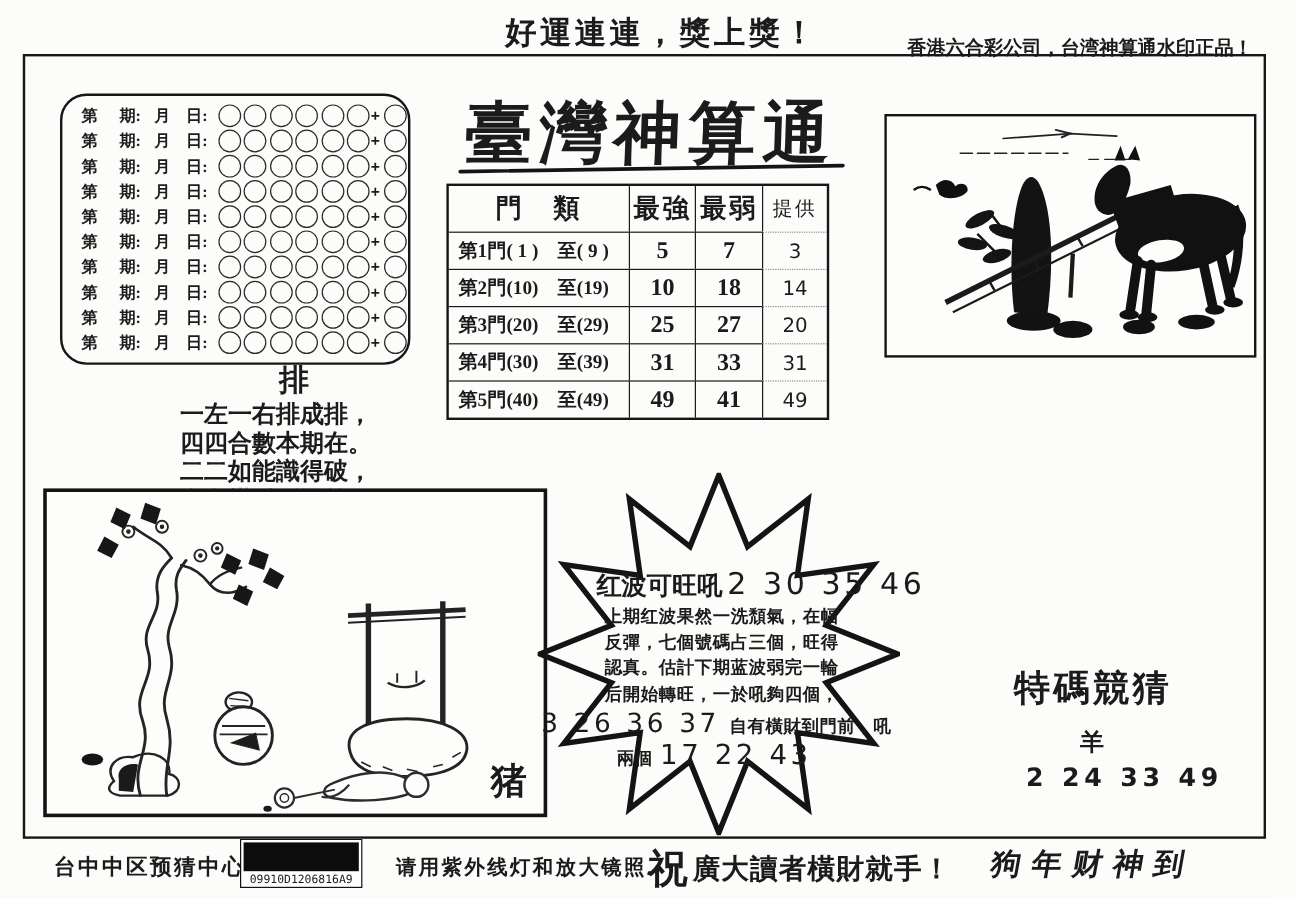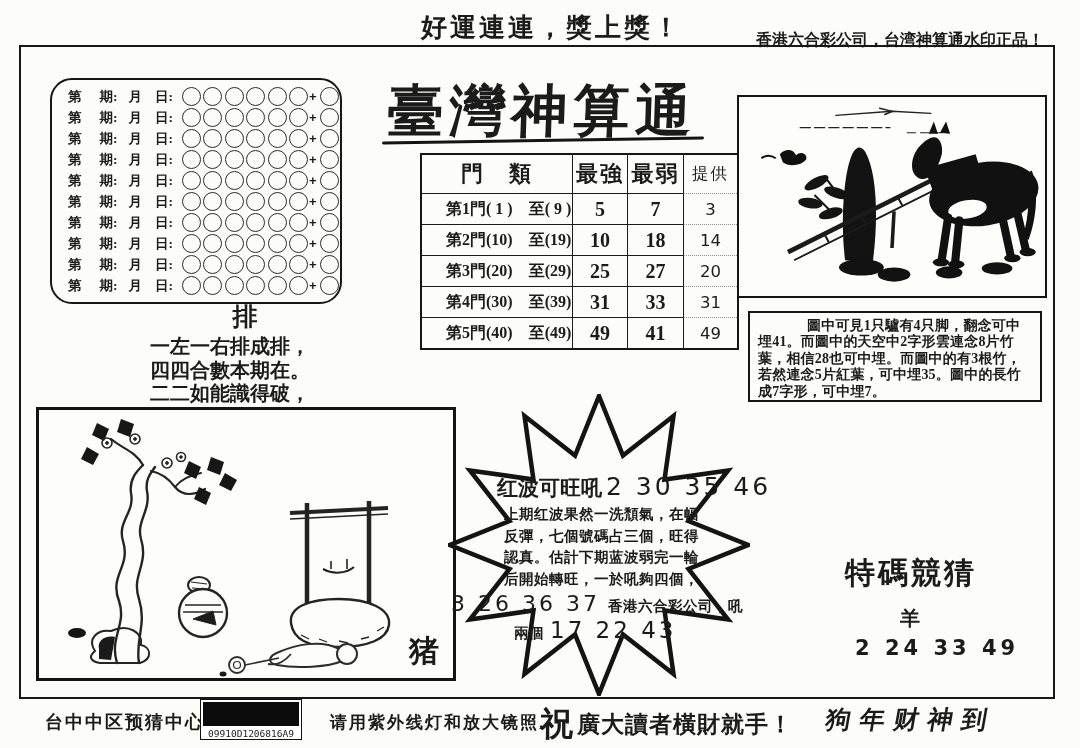--- a/index.html
+++ b/index.html
@@ -25,25 +25,25 @@
   
   .poem{left:150px;top:300px;width:190px;}
   .poem-title{text-align:center;font-size:25px;font-weight:900;margin-bottom:2px;}
   .poem-line{font-size:20px;font-weight:700;line-height:23.5px;white-space:nowrap;}
 
   
   .masthead{left:370px;top:74px;width:345px;text-align:center;font-size:56px;font-weight:900;letter-spacing:6px;white-space:nowrap;transform:skewX(-2deg);}
   .mast-swoosh{left:382px;top:139px;width:322px;height:3px;background:#141414;transform:rotate(-0.9deg);border-radius:2px;}
 
   
-  .stats{left:372px;top:153px;width:319px;border:2.2px solid #161616;box-sizing:border-box;display:grid;grid-template-columns:150px 55px 56px 54px;background:#fcfcfa;margin-left:48px;}
+  .stats{left:372px;top:153px;width:319px;border:2.2px solid #161616;box-sizing:border-box;display:grid;grid-template-columns:150px 55px 56px 54px;background:#fcfcfa;}
   .stats .c{display:flex;align-items:center;justify-content:center;box-sizing:border-box;border-left:1.9px solid #1b1b1b;border-top:1.9px solid #1b1b1b;height:31px;}
   .stats .hd{height:38px;border-top:none;font-size:22px;font-weight:900;letter-spacing:2px;}
   .stats .c:nth-child(4n+1){border-left:none;}
-  .stats .cat{justify-content:flex-start;padding-left:24px;font-size:16px;font-weight:700;white-space:pre;}
+  .stats .cat{justify-content:flex-start;padding-left:8px;font-size:16px;font-weight:700;white-space:pre;}
   .stats .num{font-size:20px;font-weight:700;}
   .stats .prov{border-top:1px dotted #8f8f8f;font-family:"DejaVu Sans",sans-serif;font-size:16.5px;font-weight:400;}
   .stats .prov.hd{border-top:none;}
 
   
   .horse-panel{left:737px;top:95px;width:310px;height:203px;border:2.5px solid #151515;box-sizing:border-box;background:#fdfdfb;}
   .horse-panel svg{display:block;width:100%;height:100%;}
 
   
   .analysis-box{left:748px;top:311px;width:294px;height:91px;border:2.2px solid #151515;box-sizing:border-box;padding:5px 8px 4px 8px;font-size:14px;font-weight:700;line-height:16.4px;text-indent:3.5em;letter-spacing:0.2px;}
@@ -318,21 +318,20 @@
       </g>
       <g fill="#121212">
         <ellipse cx="120" cy="167" rx="22" ry="8"></ellipse>
         <ellipse cx="152" cy="174" rx="16" ry="7"></ellipse>
         <ellipse cx="206" cy="172" rx="13" ry="6"></ellipse>
         <ellipse cx="253" cy="168" rx="15" ry="6"></ellipse>
       </g>
     </svg>
   </div>
 
-  <div class="abs analysis-box">圖中可見1只驢有4只脚，翻念可中埋41。而圖中的天空中2字形雲連念8片竹葉，相信28也可中埋。而圖中的有3根竹，若然連念5片紅葉，可中埋35。圖中的長竹成7字形，可中埋7。</div>
 
   <div class="abs pig-panel">
     <svg viewBox="0 0 414 266">
       <g stroke="#242424" fill="none" stroke-linecap="round">
         <path d="M78 252 C70 226 88 214 80 190 C70 164 92 156 84 130 C78 110 96 102 92 82 C90 68 98 60 104 54" stroke-width="2.4"></path>
         <path d="M100 252 C96 228 108 214 100 188 C92 164 110 154 102 128 C97 110 112 100 108 80 C106 68 112 62 116 56" stroke-width="2.4"></path>
         <path d="M104 54 C96 40 84 38 72 28" stroke-width="2.2"></path>
         <path d="M112 60 C122 62 130 68 136 76 C144 86 156 84 166 78" stroke-width="2.2"></path>
         <path d="M136 76 C142 68 152 64 162 62" stroke-width="2"></path>
       </g>
@@ -399,21 +398,21 @@
     <div class="sb-line1">
       <span class="sb-lab">红波可旺吼</span><span class="sb-num">2 30 35 46</span>
     </div>
     <div class="sb-body" id="sb-body">
         <div class="sb-bline">上期红波果然一洗頹氣，在幅</div>
         <div class="sb-bline">反彈，七個號碼占三個，旺得</div>
         <div class="sb-bline">認真。估計下期蓝波弱完一輪</div>
         <div class="sb-bline">后開始轉旺，一於吼夠四個，</div>
       </div>
     <div class="sb-green">
-      <span class="sb-num2">3 26 36 37</span><span class="sb-txt">香港六合彩公司，吼</span>
+      <span class="sb-num2">3 26 36 37</span><span class="sb-txt">自有橫財到門前，吼</span>
     </div>
     <div class="sb-tail">
       <span class="sb-txt">兩個</span><span class="sb-num3">17 22 43</span>
     </div>
   </div>
 
   <div class="abs sg-title">特碼競猜</div>
   <div class="abs sg-zodiac">羊</div>
   <div class="abs sg-nums">2 24 33 49</div>
 

